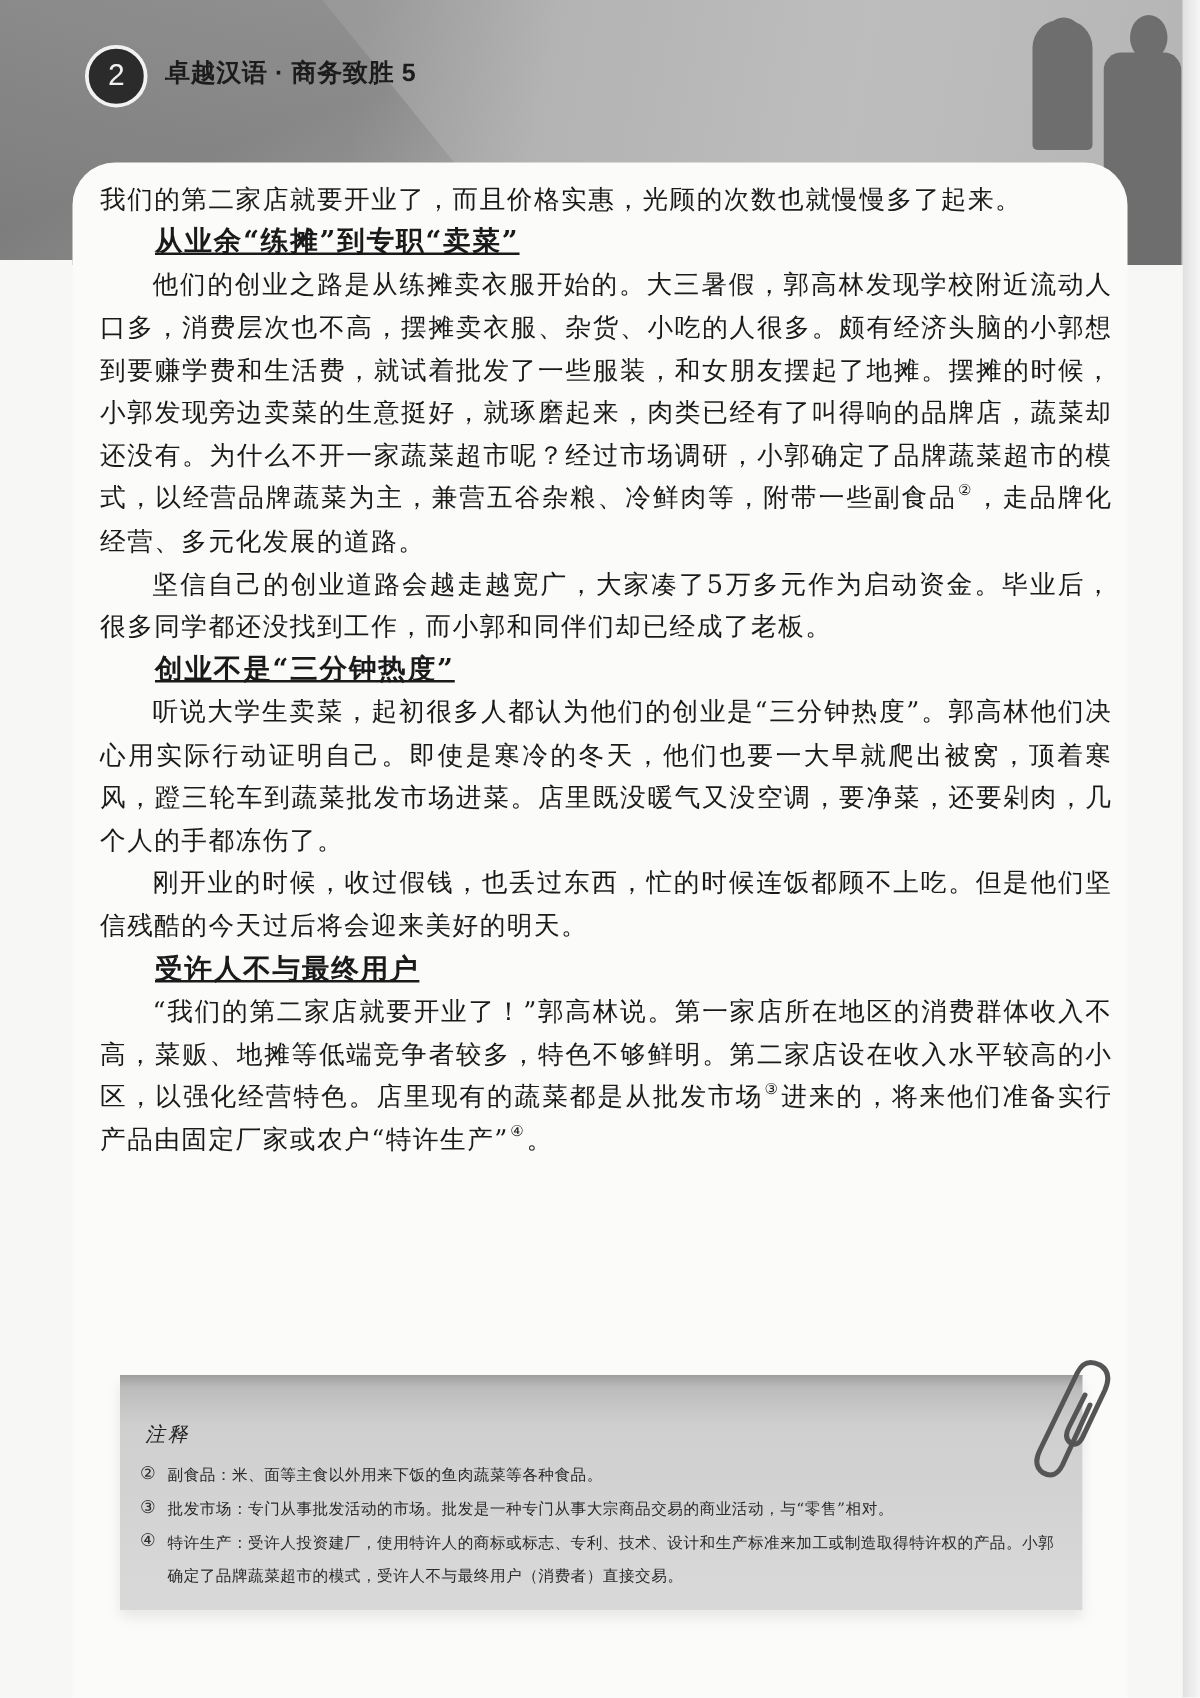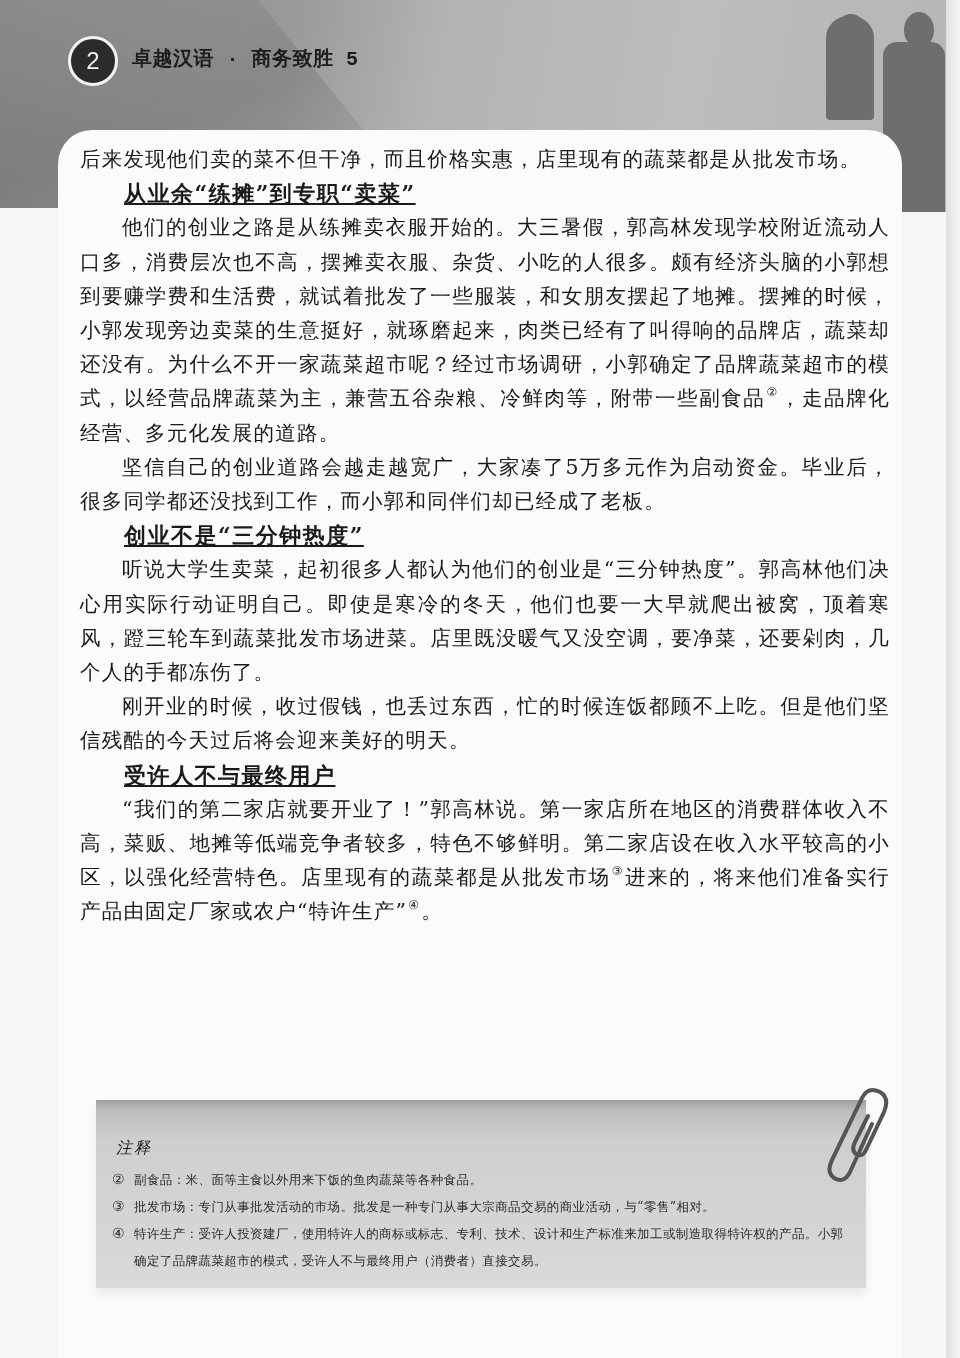--- a/index.html
+++ b/index.html
@@ -29,21 +29,21 @@
   .sil-man-head { left: 904px; top: 12px; width: 30px; height: 36px; border-radius: 50%; }
 
   .chapter-badge {
     position: absolute; left: 68px; top: 36px; width: 50px; height: 50px; border-radius: 50%;
     background: #2b2b2b; border: 3px solid #f2f2f2; box-sizing: border-box;
     color: #f0f0f0; font-family: "Liberation Sans", sans-serif; font-size: 24px;
     display: flex; align-items: center; justify-content: center;
   }
   .book-title {
     position: absolute; left: 132px; top: 45px;
-    font-family: Liberation Mono, monospace; font-weight: bold;
+    font-family: Liberation Sans, sans-serif; font-weight: bold;
     font-size: 20px; color: #1c1c1c; letter-spacing: 0.5px;
   }
 
   .content-card {
     position: absolute; left: 58px; top: 130px; width: 844px; height: 1228px;
     background: #fbfbfa; border-radius: 34px 34px 0 0;
   }
   .content-card-ext {
     position: absolute; left: 0; top: 208px; width: 58px; height: 1150px; background: #f7f7f6;
   }
@@ -90,21 +90,21 @@
 <div class="right-strip"></div>
 
 <div class="chapter-badge">2</div>
 <div class="book-title">卓越汉语 · 商务致胜 5</div>
 
 <div class="content-card-ext"></div>
 <div class="content-card-ext-r"></div>
 <div class="content-card"></div>
 
 <div class="article">
-  <p><span>后来发现他们卖的菜不但干净，而且价格实惠，店里现有的蔬菜都是从批发市场。</span></p>
+  <p><span>我们的第二家店就要开业了，而且价格实惠，光顾的次数也就慢慢多了起来。</span></p>
   <h3>从业余“练摊”到专职“卖菜”</h3>
   <p class="indent"><span>他们的创业之路是从练摊卖衣服开始的。大三暑假，郭高林发现学校附近流动人口多，消费层次也不高，摆摊卖衣服、杂货、小吃的人很多。颇有经济头脑的小郭想到要赚学费和生活费，就试着批发了一些服装，和女朋友摆起了地摊。摆摊的时候，小郭发现旁边卖菜的生意挺好，就琢磨起来，肉类已经有了叫得响的品牌店，蔬菜却还没有。为什么不开一家蔬菜超市呢？经过市场调研，小郭确定了品牌蔬菜超市的模式，以经营品牌蔬菜为主，兼营五谷杂粮、冷鲜肉等，附带一些副食品</span><sup class="fn">②</sup><span>，走品牌化经营、多元化发展的道路。</span></p>
   <p class="indent"><span>坚信自己的创业道路会越走越宽广，大家凑了5万多元作为启动资金。毕业后，很多同学都还没找到工作，而小郭和同伴们却已经成了老板。</span></p>
   <h3>创业不是“三分钟热度”</h3>
   <p class="indent"><span>听说大学生卖菜，起初很多人都认为他们的创业是“三分钟热度”。郭高林他们决心用实际行动证明自己。即使是寒冷的冬天，他们也要一大早就爬出被窝，顶着寒风，蹬三轮车到蔬菜批发市场进菜。店里既没暖气又没空调，要净菜，还要剁肉，几个人的手都冻伤了。</span></p>
   <p class="indent"><span>刚开业的时候，收过假钱，也丢过东西，忙的时候连饭都顾不上吃。但是他们坚信残酷的今天过后将会迎来美好的明天。</span></p>
   <h3>受许人不与最终用户</h3>
   <p class="indent"><span>“我们的第二家店就要开业了！”郭高林说。第一家店所在地区的消费群体收入不高，菜贩、地摊等低端竞争者较多，特色不够鲜明。第二家店设在收入水平较高的小区，以强化经营特色。店里现有的蔬菜都是从批发市场</span><sup class="fn">③</sup><span>进来的，将来他们准备实行产品由固定厂家或农户“特许生产”</span><sup class="fn">④</sup><span>。</span></p>
 </div>
 

